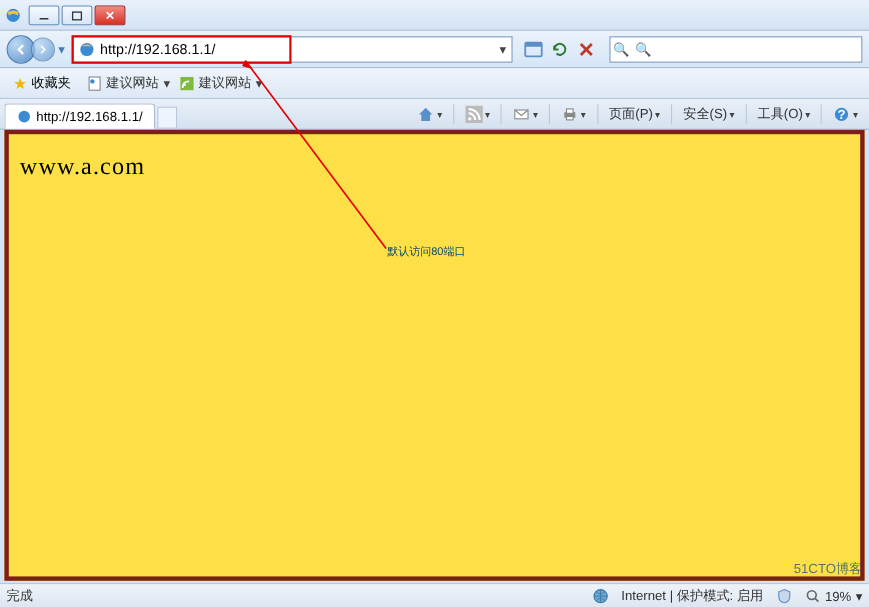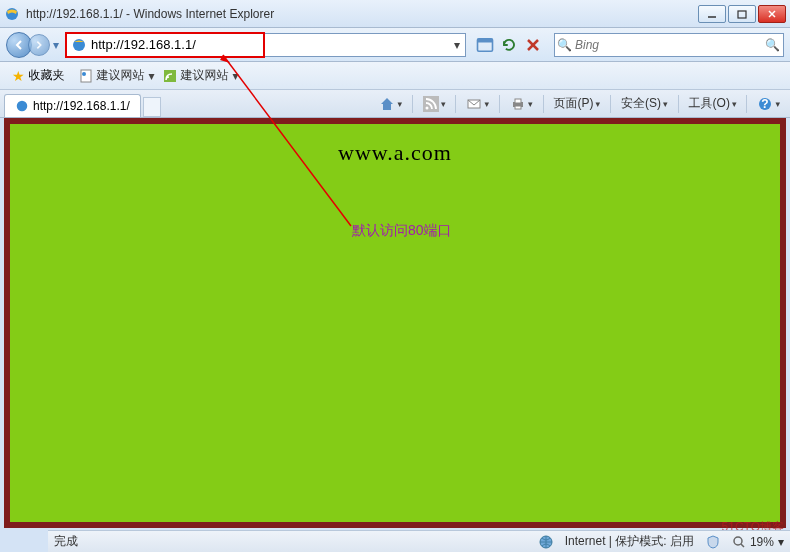--- a/index.html
+++ b/index.html
@@ -44,46 +44,45 @@
 .tabbar { height: 28px; background: linear-gradient(#e8eff8,#d6e2f0); display: flex; align-items: flex-end; padding: 0 4px; border-bottom: 1px solid #a8bad0; position: relative; }
 .tab { display: flex; align-items: center; gap: 4px; padding: 4px 10px; background: #fff; border: 1px solid #a8bad0; border-bottom: none; border-radius: 3px 3px 0 0; margin-right: 2px; }
 .tab .favicon { width: 14px; height: 14px; }
 .newtab { width: 18px; height: 20px; border: 1px solid #b8c8db; background: #eef4fb; }
 .cmdbar { position: absolute; right: 6px; top: 3px; display: flex; align-items: center; gap: 6px; }
 .cmditem { display: flex; align-items: center; gap: 2px; padding: 2px 4px; color: #333; }
 .cmditem .drop { color: #444; font-size: 9px; }
 .cmditem svg, .cmditem .ico { width: 16px; height: 16px; }
 .sep { width: 1px; height: 18px; background: #b8c8db; }
 
-.content { position: absolute; left: 4px; right: 4px; top: 118px; bottom: 24px; background: #84cc16; border: 6px solid #7f1d1d; overflow: hidden; text-align: center; }
+.content { position: absolute; left: 4px; right: 4px; top: 118px; bottom: 24px; background: #fde047; border: 4px solid #7f1d1d; overflow: hidden; }
 .page-text { font-family: "SimSun", serif; font-size: 22px; padding: 16px 10px; letter-spacing: 1px; }
 
 .annotation-svg { position: absolute; inset: 0; pointer-events: none; }
-.annotation-text { position: absolute; color: #a21caf; font-size: 14px; font-family: "SimSun", sans-serif; }
-
-.statusbar { position: absolute; left: 0; right: 0; bottom: 0; height: 22px; background: linear-gradient(#eef3f9,#dde6f1); border-top: 1px solid #b8c8db; display: flex; align-items: center; padding: 0 6px; font-size: 12px; color: #333; margin-left: 48px; }
+.annotation-text { position: absolute; color: #0c4a6e; font-size: 10px; font-family: "SimSun", sans-serif; }
+
+.statusbar { position: absolute; left: 0; right: 0; bottom: 0; height: 22px; background: linear-gradient(#eef3f9,#dde6f1); border-top: 1px solid #b8c8db; display: flex; align-items: center; padding: 0 6px; font-size: 12px; color: #333; }
 .statusbar .left { flex: 0 0 auto; }
 .statusbar .spacer { flex: 1; }
 .statusbar .mid { display: flex; align-items: center; gap: 12px; margin-right: 12px; }
 .statusbar .zoom { display: flex; align-items: center; gap: 4px; }
 .globe { width: 14px; height: 14px; }
 
-.watermark { position: absolute; right: 6px; bottom: 16px; color: #b91c1c; font-size: 12px; opacity: 0.7; }
+.watermark { position: absolute; right: 6px; bottom: 26px; color: #0c4a6e; font-size: 12px; opacity: 0.7; }
 
 .ie-logo-svg { display: block; }
 </style>
 </head>
 <body>
 
 <div class="titlebar">
   <svg class="ie-icon ie-logo-svg" viewBox="0 0 16 16">
       <circle cx="8" cy="8" r="6" fill="#3b8bd4"></circle>
       <path d="M3 5 Q8 2 13 5 L12 8 Q8 5 4 8 Z" fill="#f4c430"></path>
     </svg>
-  <span class="title">http://192.168.1.1/ - Windows Internet Explorer</span>
   <div class="winbtns">
     <div class="winbtn">
         <svg viewBox="0 0 10 10">
           <line x1="1" y1="8" x2="9" y2="8" stroke="#333" stroke-width="1.5"></line>
         </svg>
       </div>
     <div class="winbtn">
         <svg viewBox="0 0 10 10">
           <rect x="1" y="2" width="8" height="7" fill="none" stroke="#333" stroke-width="1.2"></rect>
         </svg>
@@ -138,21 +137,20 @@
     <div class="addrbtn stop">
         <svg viewBox="0 0 16 16">
           <line x1="4" y1="4" x2="12" y2="12" stroke="#c0392b" stroke-width="2"></line>
           <line x1="12" y1="4" x2="4" y2="12" stroke="#c0392b" stroke-width="2"></line>
         </svg>
       </div>
   </div>
 
   <div class="searchbox">
     <div class="magnify">🔍</div>
-    <input type="text" placeholder="Bing" style="">
     <div class="search-go">🔍</div>
   </div>
 </div>
 
 <div class="favbar">
   <div class="favbtn">
     <span class="star">★</span>
     <span>收藏夹</span>
   </div>
   <div class="favlink">

